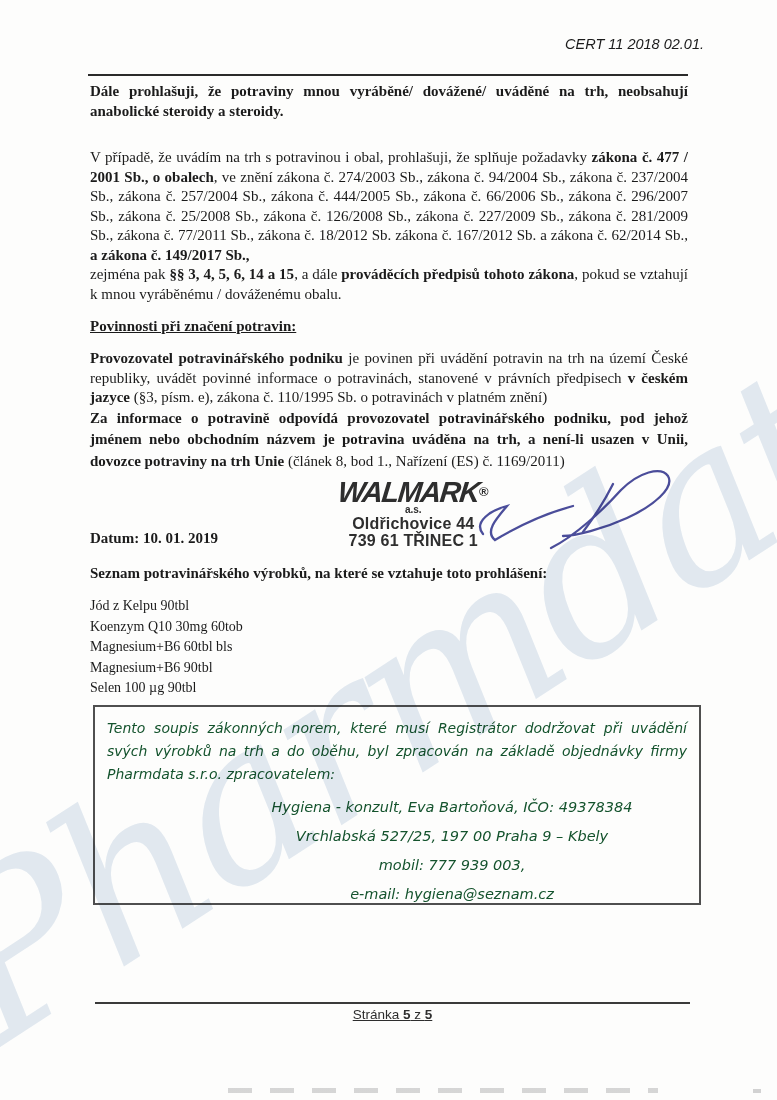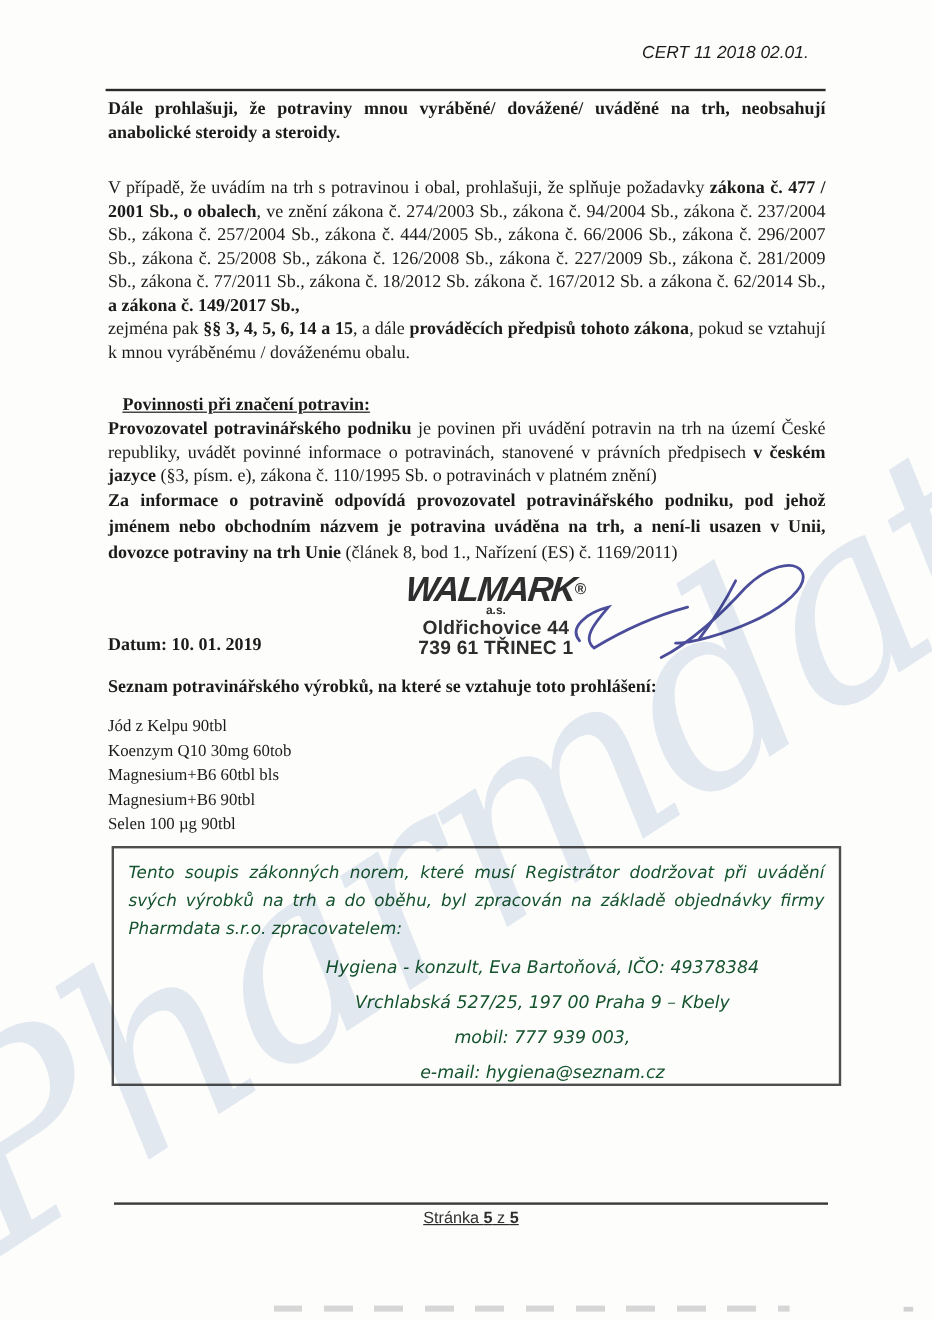--- a/index.html
+++ b/index.html
@@ -10,28 +10,28 @@
     background:#fdfdfc;
     overflow:hidden;
     font-family:"Liberation Serif", serif;
     color:#1b1b1b;
   }
   .abs{position:absolute;}
   .b{font-weight:bold;}
   .para{margin:0;font-size:15px;line-height:19.5px;text-align:justify;}
   .block{left:90px;width:598px;}
 
-  .cert{top:36px;right:103px;font-family:"Liberation Sans",sans-serif;
+  .cert{top:36px;right:73px;font-family:"Liberation Sans",sans-serif;
         font-style:italic;font-size:14.5px;color:#1c1c1c;}
   .toprule{top:74px;left:88px;width:600px;height:2px;background:#2a2a2a;}
 
   .decl1{top:82px;font-weight:bold;}
   .packaging{top:148px;}
   .labeling-heading{top:318px;left:90px;font-size:15px;font-weight:bold;
-        text-decoration:underline;margin:12px;}
+        text-decoration:underline;margin:0;}
   .labeling{top:349px;}
   .labeling .lead{line-height:21.5px;}
 
   .stamp-label{top:483px;left:90px;font-size:15px;font-weight:bold;}
   .datum{top:530px;left:90px;font-size:15px;font-weight:bold;}
 
   .stamp{top:477px;left:338px;color:#2e2e2e;text-align:center;
          font-family:"Liberation Sans",sans-serif;line-height:1.05;}
   .stamp .brand{font-size:29px;font-weight:900;font-style:italic;
          letter-spacing:-1.5px;transform:skewX(-6deg);display:inline-block;}

